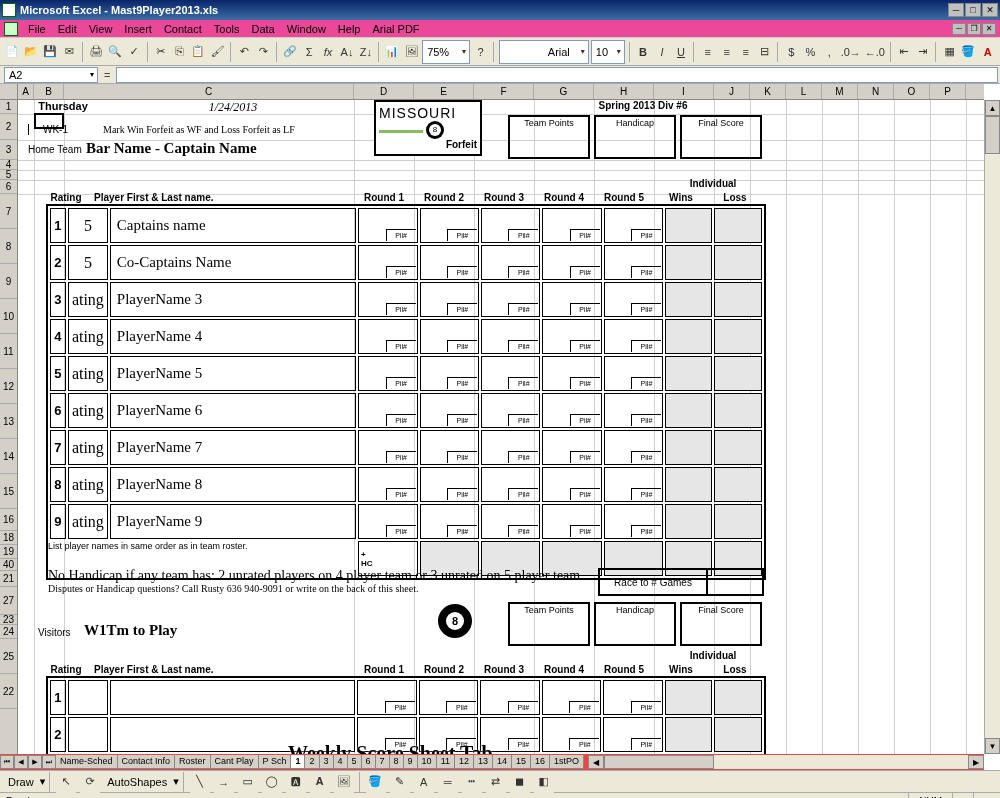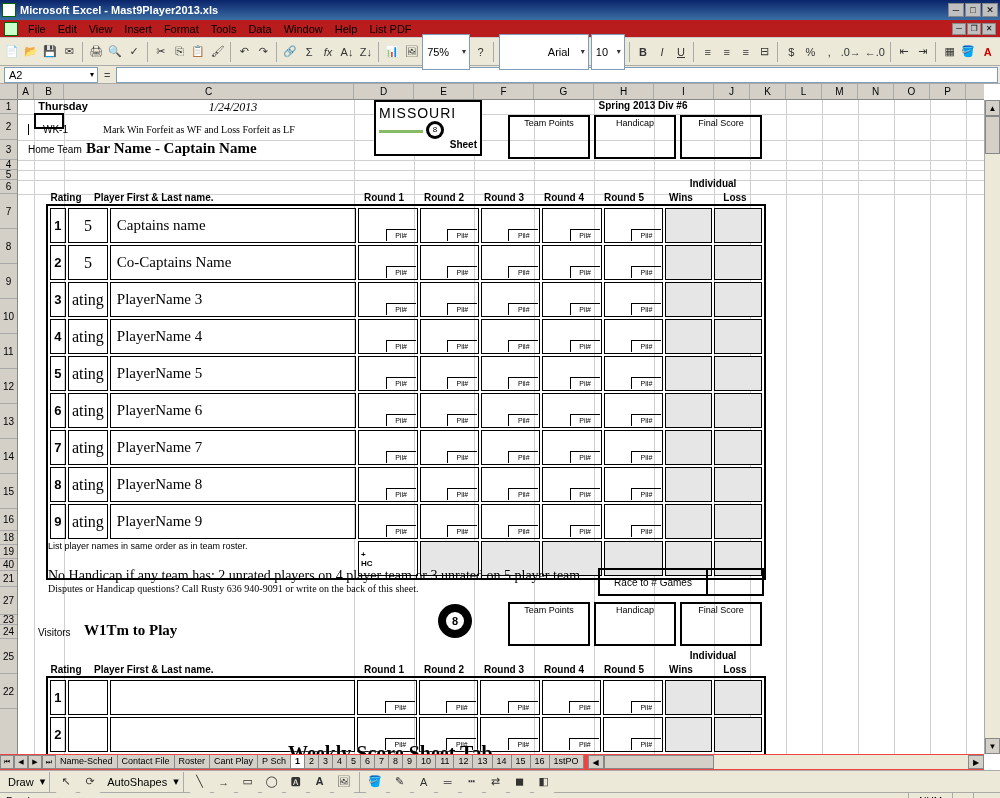--- a/index.html
+++ b/index.html
@@ -6,31 +6,31 @@
 body { font-family: Arial, sans-serif; font-size: 11px; background: #f0f0f0; overflow: hidden; width: 1000px; height: 798px; }
 
 
 .titlebar { background: linear-gradient(#0a246a, #3b6ea5); color: #fff; height: 20px; display: flex; align-items: center; padding: 0 2px; }
 .titlebar .excel-icon { width: 14px; height: 14px; background: #fff; border: 1px solid #060; margin-right: 4px; display: inline-block; }
 .titlebar .title { flex: 1; font-size: 11px; font-weight: bold; }
 .titlebar .winbtns { display: flex; gap: 1px; }
 .titlebar .wb { width: 16px; height: 14px; background: #c0c0c0; border: 1px solid #888; display:flex;align-items:center;justify-content:center;font-size:9px;color:#000;cursor:pointer }
 
 
-.menubar { background: #b91c1c; height: 18px; display: flex; align-items: center; padding: 0 4px; border-bottom:1px solid #ccc; font-size:11px;}
+.menubar { background: #ec4899; height: 18px; display: flex; align-items: center; padding: 0 4px; border-bottom:1px solid #ccc; font-size:11px;}
 .menubar .mb-icon { width:14px;height:14px;background:#cfc;border:1px solid #060;margin-right:4px;}
 .menubar .mitem { padding: 0 6px; cursor: pointer; }
 .menubar .docwin { margin-left:auto; display:flex; gap:1px;}
 .menubar .dw { width:14px;height:12px;background:#c0c0c0;border:1px solid #888;display:flex;align-items:center;justify-content:center;font-size:8px;cursor:pointer}
 
 
 .toolbars { background:#ece9d8; display:flex; align-items:center; padding:2px 4px; border-bottom:1px solid #aaa; height:28px; gap:2px;}
 .tbtn { width:22px; height:22px; border:1px solid #ece9d8; display:flex;align-items:center;justify-content:center;cursor:pointer;font-size:11px;color:#333;border-radius:2px;}
 .tsep { width:2px; height:20px; border-left:1px solid #aaa;margin:0 2px;}
-.tdrop { height:36px; border:1px solid #7f9db9; background:#fff; font-size:11px; padding:0 18px 0 4px; display:flex;align-items:center;position:relative;cursor:pointer;}
+.tdrop { height:24px; border:1px solid #7f9db9; background:#fff; font-size:11px; padding:0 18px 0 4px; display:flex;align-items:center;position:relative;cursor:pointer;}
 .tdrop::after{content:"▾";position:absolute;right:3px;font-size:8px;color:#333;}
 .tdrop.zoom{width:56px;}
 .tdrop.font{width:94px;padding-left:48px;}
 .tdrop.size{width:34px;}
 
 
 .formulabar { background:#ece9d8; height:18px; display:flex; align-items:center; border-bottom:1px solid #aaa;}
 .namebox { width:94px; border:1px solid #7f9db9; background:#fff; height:16px; margin-left:4px; display:flex;align-items:center;padding:0 4px 0 4px;font-size:11px;position:relative;}
 .namebox::after{content:"▾";position:absolute;right:3px;font-size:8px;}
 .fx { padding:0 6px; color:#444;}
@@ -137,26 +137,26 @@
     <div class="wb">✕</div>
   </div>
 </div>
 
 <div class="menubar">
   <span class="mb-icon"></span>
   <span class="mitem">File</span>
   <span class="mitem">Edit</span>
   <span class="mitem">View</span>
   <span class="mitem">Insert</span>
-  <span class="mitem">Format</span>
+  <span class="mitem">Contact</span>
   <span class="mitem">Tools</span>
   <span class="mitem">Data</span>
   <span class="mitem">Window</span>
   <span class="mitem">Help</span>
-  <span class="mitem">List PDF</span>
+  <span class="mitem">Arial PDF</span>
   <div class="docwin">
     <div class="dw">─</div>
     <div class="dw">❐</div>
     <div class="dw">✕</div>
   </div>
 </div>
 
 <div class="toolbars">
   <div class="tbtn">📄</div>
   <div class="tbtn">📂</div>
@@ -311,21 +311,21 @@
       <div class="hdr-wk">WK-1</div>
       <div class="hdr-forfeit">Mark Win Forfeit as WF and Loss Forfeit as LF</div>
       <div class="hdr-home">Home Team</div>
       <div class="hdr-barname">Bar Name - Captain Name</div>
       <div class="hdr-season">Spring 2013 Div #6</div>
 
       <div class="logo">
         <span class="mo">MISSOURI</span><br>
         <span style="display:inline-block;width:44px;height:3px;background:#8b6;"></span>
         <span class="ball"></span>
-        <span class="league">Sheet</span>
+        <span class="league">Forfeit</span>
       </div>
 
       <div class="ptsbox" style="left:490px;top:15px"><span>Team Points</span></div>
       <div class="ptsbox" style="left:576px;top:15px"><span>Handicap</span></div>
       <div class="ptsbox" style="left:662px;top:15px"><span>Final Score</span></div>
 
       <div class="sheet-hdr" style="left:650px;top:78px;width:90px">Individual</div>
       <div class="sheet-hdr" style="left:28px;top:92px;width:40px">Rating</div>
       <div class="sheet-hdr" style="left:76px;top:92px;text-align:left">Player First &amp; Last name.</div>
       <div class="sheet-hdr" style="left:336px;top:92px;width:60px">Round 1</div>
@@ -633,21 +633,21 @@
   </div>
 
   <div class="hscroll">
     <div class="tabbar">
       <div class="tabnav">⏮</div>
       <div class="tabnav">◀</div>
       <div class="tabnav">▶</div>
       <div class="tabnav">⏭</div>
       <div id="tabs" style="display:flex">
           <div class="tab">Name-Sched</div>
-          <div class="tab">Contact File</div>
+          <div class="tab">Contact Info</div>
           <div class="tab">Roster</div>
           <div class="tab">Cant Play</div>
           <div class="tab">P Sch</div>
           <div class="tab active">1</div>
           <div class="tab">2</div>
           <div class="tab">3</div>
           <div class="tab">4</div>
           <div class="tab">5</div>
           <div class="tab">6</div>
           <div class="tab">7</div>

